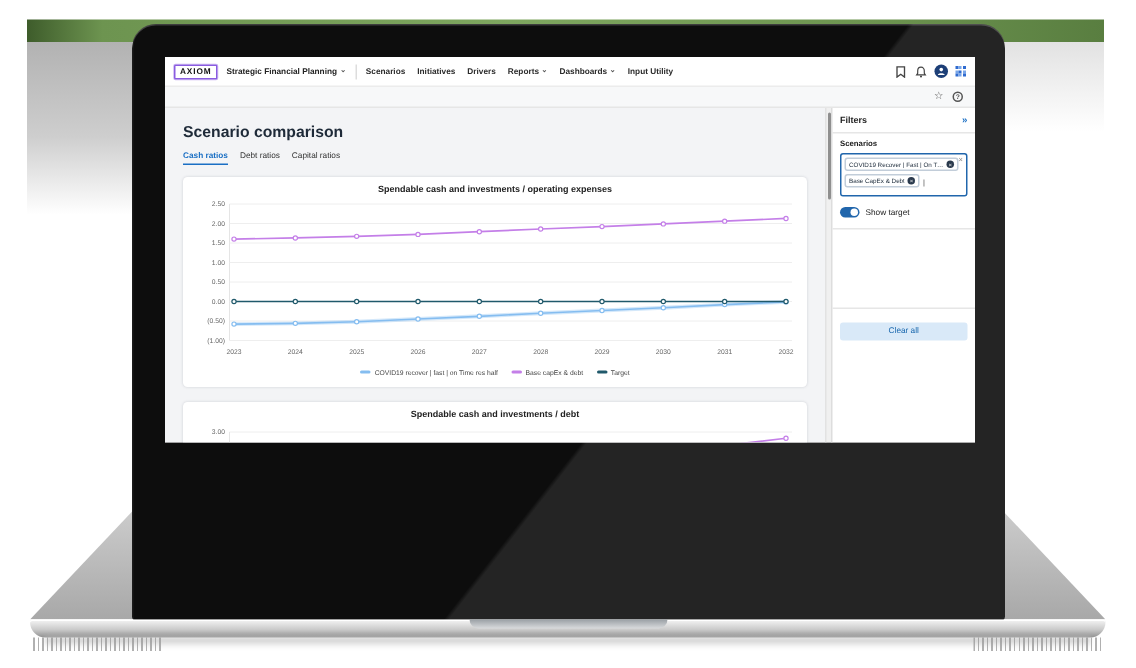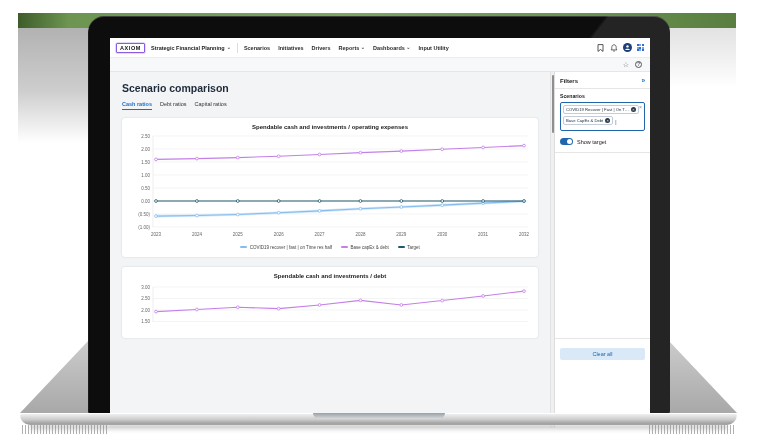--- a/index.html
+++ b/index.html
@@ -27,21 +27,21 @@
     box-shadow:inset 0 1px 0 #ffffff; }
   .base-notch { position:absolute; left:313px; top:413px; width:132px; height:6px;
     background:linear-gradient(#9aa0a5,#d9dbdd); border-radius:0 0 7px 7px; }
   .base-shadow { position:absolute; left:30px; top:425px; width:697px; height:7px;
     background:linear-gradient(#c5c5c5,rgba(255,255,255,0)); filter:blur(1.5px); }
   .ridges { position:absolute; top:425px; width:86px; height:9px; opacity:.75;
     background:repeating-linear-gradient(90deg,#969696 0 1px,rgba(255,255,255,0) 1px 3px); }
   .ridges.l { left:22px; } .ridges.r { left:649px; }
 
   
-  .screen { position:absolute; left:110px; top:38px; width:540px; height:390px; background:#ffffff;
+  .screen { position:absolute; left:110px; top:38px; width:540px; height:257px; background:#ffffff;
     overflow:hidden; display:flex; flex-direction:column; }
 
   .navbar { height:20px; flex:0 0 20px; background:#fff; border-bottom:1px solid #ececec;
     display:flex; align-items:center; padding:0 6px; gap:6px; }
   .logo-box { border:1px solid #8a5ce0; border-radius:1px; padding:1px 3px; font-size:5.5px;
     font-weight:bold; letter-spacing:.6px; color:#111; box-shadow:0 0 0 .5px #c9b4f0; }
   .product { font-size:5.5px; color:#222; font-weight:bold; display:flex; align-items:center; gap:2px; }
   .caret { font-size:5px; color:#555; line-height:1; }
   .vdiv { width:1px; height:10px; background:#ddd; }
   .navitems { display:flex; align-items:center; gap:8px; }

